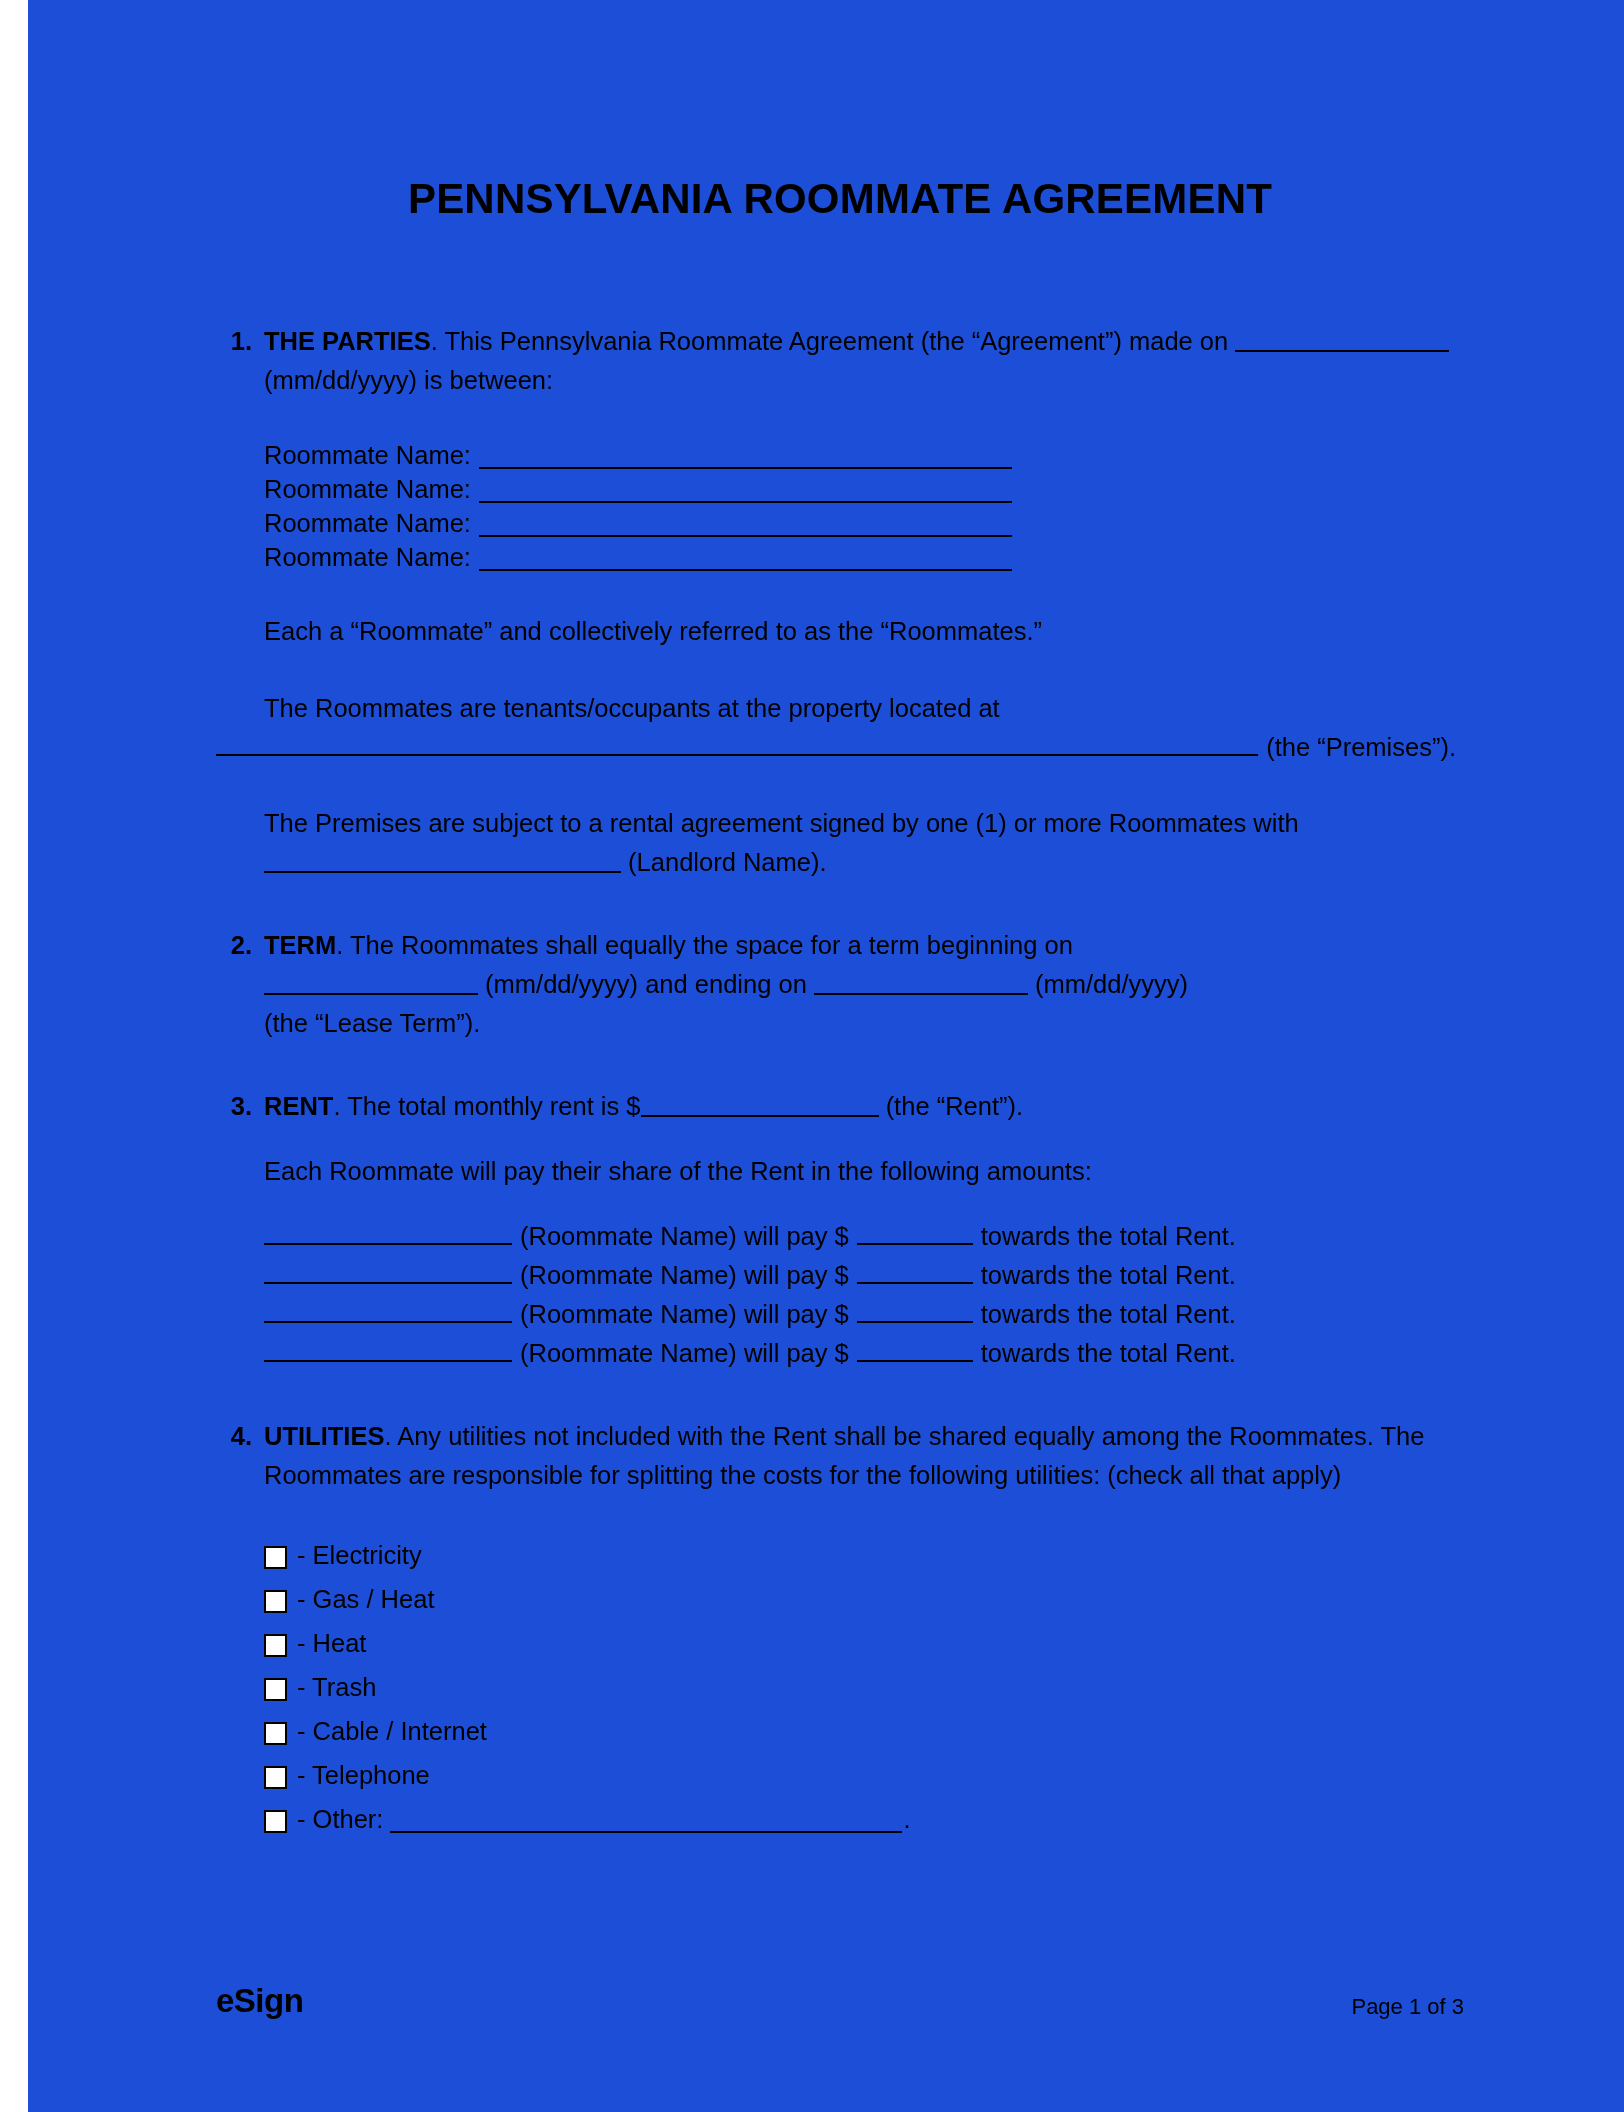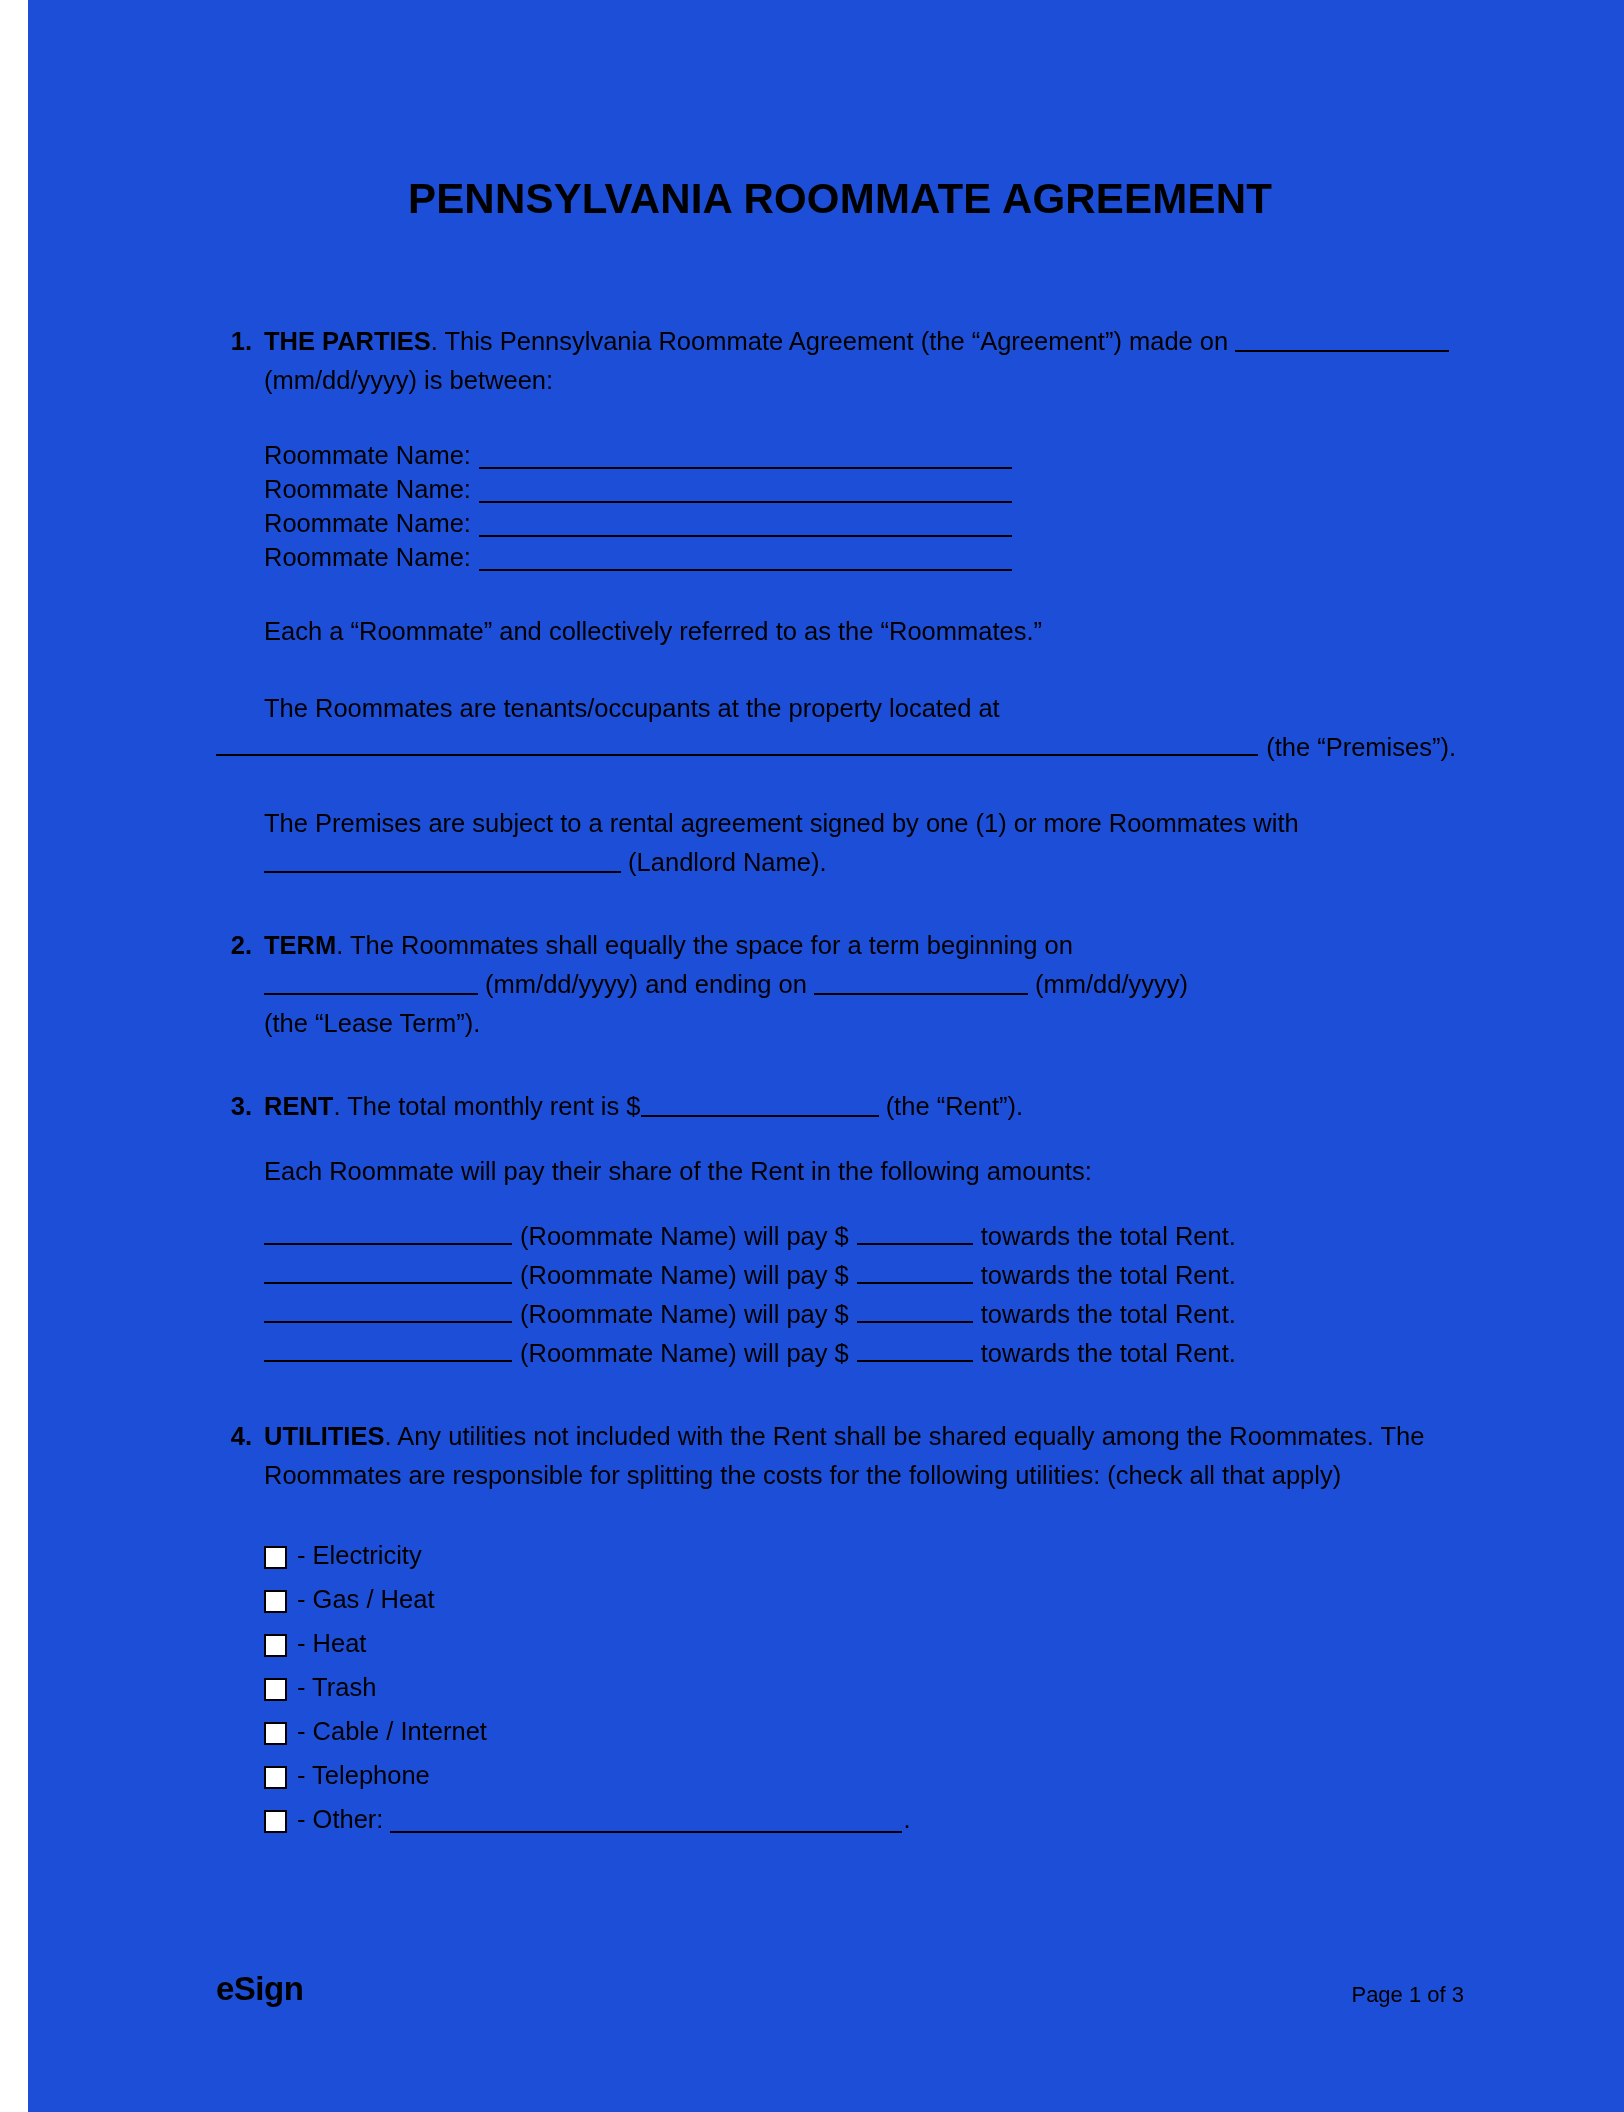--- a/index.html
+++ b/index.html
@@ -161,21 +161,21 @@
     height: 1.02em;
     margin-left: 7px;
   }
   .check-item .period { margin-left: 1px; }
 
   
   .footer {
     position: absolute;
     left: 188px;
     right: 188px;
-    bottom: 104px;
+    bottom: 92px;
     display: flex;
     align-items: flex-end;
     justify-content: space-between;
   }
   .brand {
     font-size: 33px;
     font-weight: bold;
     letter-spacing: -0.5px;
   }
   .page-num {

